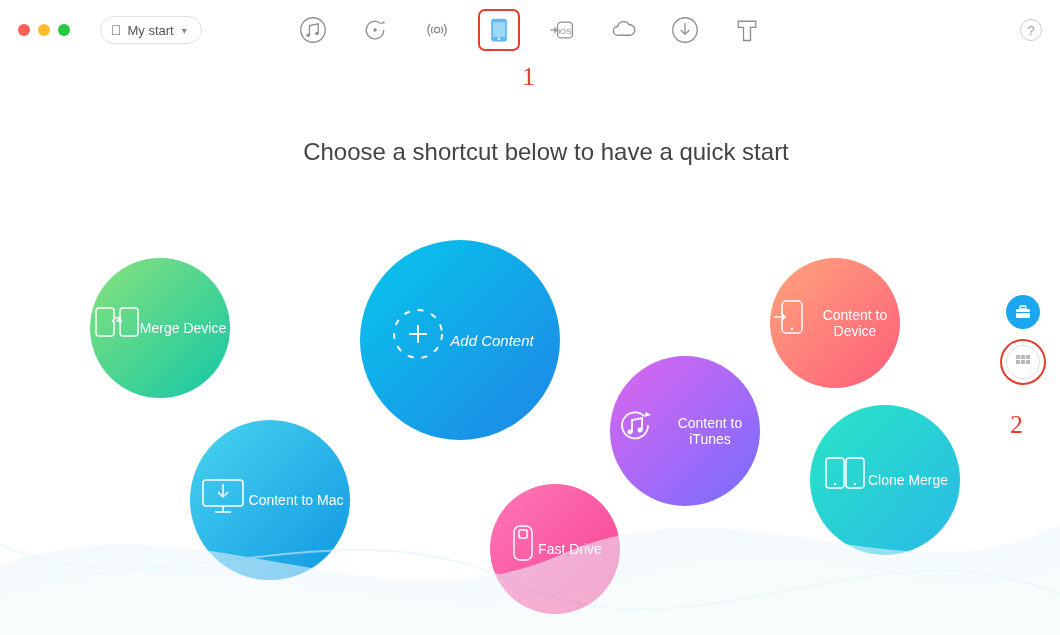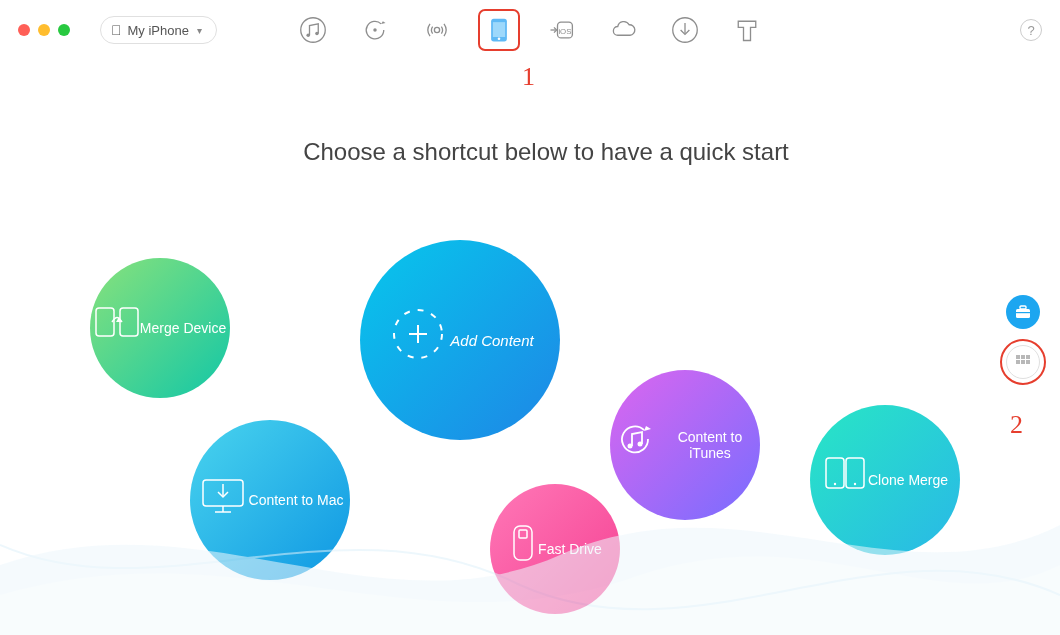--- a/index.html
+++ b/index.html
@@ -113,21 +113,21 @@
       background: linear-gradient(135deg,#89e27b 0%,#12c7a7 100%); }
     .b-add { width: 200px; height: 200px; top: 0px; left: 320px;
       background: linear-gradient(135deg,#07c7ec 0%,#1e86e6 100%); }
     .b-add .lbl { font-size: 15px; font-style: italic; }
     .b-c2d { width: 130px; height: 130px; top: 18px; left: 730px;
       background: linear-gradient(135deg,#ffa47a 0%,#ff5d7a 100%); }
     .b-c2mac { width: 160px; height: 160px; top: 180px; left: 150px;
       background: linear-gradient(135deg,#49d4ee 0%,#0f97e3 100%); text-align: center; }
     .b-fast { width: 130px; height: 130px; top: 244px; left: 450px;
       background: linear-gradient(135deg,#ff78b7 0%,#f54092 100%); }
-    .b-c2it { width: 150px; height: 150px; top: 130px; left: 570px;
+    .b-c2it { width: 150px; height: 150px; top: 116px; left: 570px;
       background: linear-gradient(135deg,#dc66ef 0%,#776dff 100%); justify-content: center; }
     .b-clone { width: 150px; height: 150px; top: 165px; left: 770px;
       background: linear-gradient(135deg,#28e6c5 0%,#29b8e7 100%); }
 
     .sidebuttons {
       position: absolute;
       right: 20px;
       top: 295px;
       display: flex;
       flex-direction: column;
@@ -157,21 +157,21 @@
 
 <div class="topbar">
   <div class="traffic-lights">
     <div class="tl tl-close"></div>
     <div class="tl tl-min"></div>
     <div class="tl tl-max"></div>
   </div>
 
   <div class="device-selector">
     <span class="apple-logo"></span>
-    <span>My iPhone</span>
+    <span>My start</span>
     <span class="chev">▾</span>
   </div>
 
   <div class="top-icons">
     <div class="top-ic">
       <svg viewBox="0 0 32 32" fill="none" stroke="#8e8e8e" stroke-width="1.5">
         <circle cx="16" cy="16" r="14"></circle>
         <path d="M12 22 V11 l10 -2 v11"></path>
         <circle cx="10.5" cy="22" r="2" fill="#8e8e8e" stroke="none"></circle>
         <circle cx="20.5" cy="20" r="2" fill="#8e8e8e" stroke="none"></circle>
@@ -252,20 +252,31 @@
   <div class="bubble b-add">
     <div class="icn">
       <svg width="64" height="64" viewBox="0 0 64 64" stroke="#fff" stroke-width="2" fill="none">
         <circle cx="32" cy="32" r="24" stroke-dasharray="6 8"></circle>
         <path d="M32 23 v18 M23 32 h18"></path>
       </svg>
     </div>
     <div class="lbl">Add Content</div>
   </div>
 
+  <div class="bubble b-c2d">
+    <div class="icn">
+      <svg width="40" height="40" viewBox="0 0 40 40" stroke="#fff" stroke-width="1.5" fill="none">
+        <rect x="12" y="4" width="20" height="32" rx="4"></rect>
+        <circle cx="22" cy="32" r="1.2" fill="#fff" stroke="none"></circle>
+        <path d="M4 20 h10"></path>
+          <path d="M11 16 l4 4 l-4 4"></path>
+      </svg>
+    </div>
+    <div class="lbl">Content to Device</div>
+  </div>
 
   <div class="bubble b-c2mac">
     <div class="icn">
       <svg width="52" height="44" viewBox="0 0 52 44" stroke="#fff" stroke-width="1.5" fill="none">
         <rect x="6" y="8" width="40" height="26" rx="3"></rect>
         <path d="M18 40 h16"></path>
           <path d="M26 34 v6"></path>
         <path d="M26 12 v12"></path>
           <path d="M21 20 l5 5 l5 -5"></path>
       </svg>

